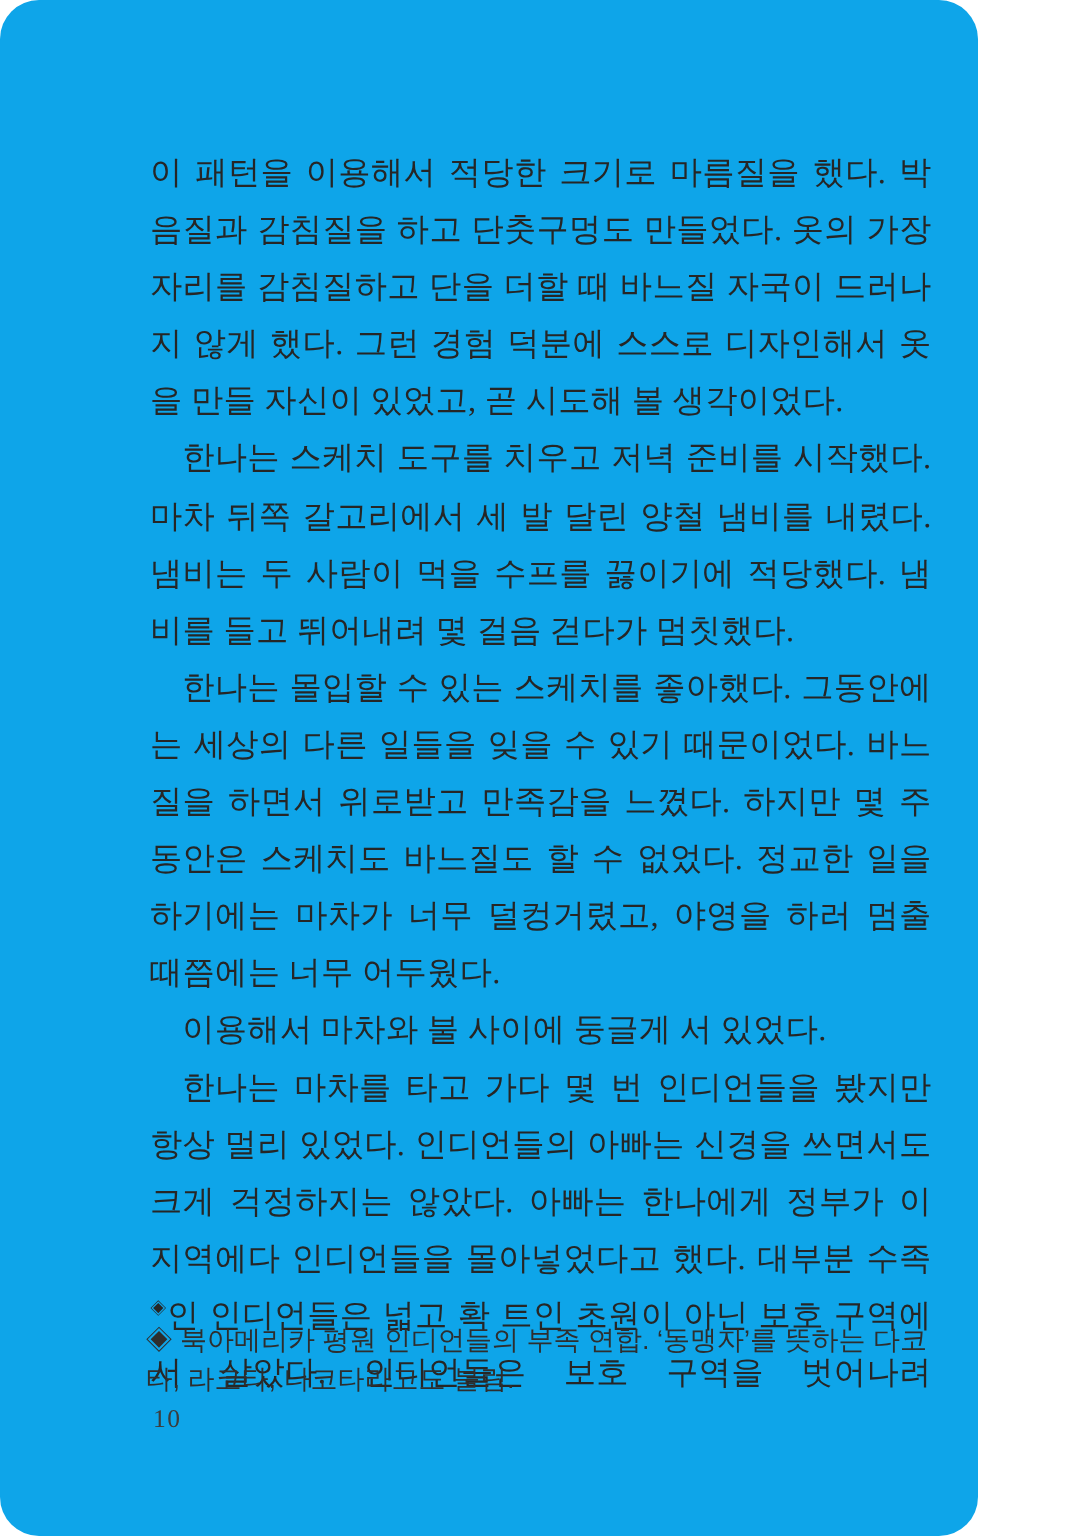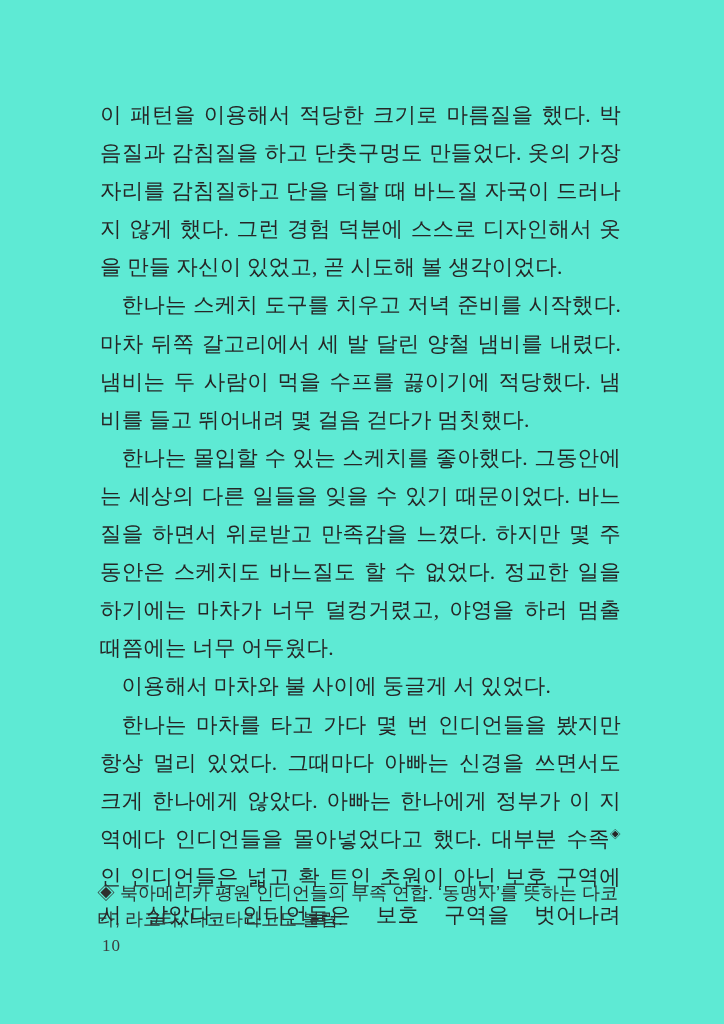--- a/index.html
+++ b/index.html
@@ -6,26 +6,27 @@
     margin: 0;
     padding: 0;
   }
   body {
     width: 724px;
     height: 1024px;
     background: #ffffff;
   }
   .book-page {
     position: relative;
-    width: 724px;
+    width: 652px;
     height: 1024px;
-    background: #5eead4;
+    background: #0ea5e9;
     overflow: hidden;
     font-family: "Liberation Serif", serif;
     color: #262626;
+    border-radius: 26px;
   }
   .text-block {
     position: absolute;
     left: 100px;
     top: 96px;
     width: 521px;
     font-size: 21.5px;
     line-height: 38.1px;
     text-align: justify;
     letter-spacing: 0.2px;
@@ -77,21 +78,21 @@
 
   <main class="text-block">
     <p class="para">이 패턴을 이용해서 적당한 크기로 마름질을 했다. 박음질과 감침질을 하고 단춧구멍도 만들었다. 옷의 가장자리를 감침질하고 단을 더할 때 바느질 자국이 드러나지 않게 했다. 그런 경험 덕분에 스스로 디자인해서 옷을 만들 자신이 있었고, 곧 시도해 볼 생각이었다.</p>
 
     <p class="para indent">한나는 스케치 도구를 치우고 저녁 준비를 시작했다. 마차 뒤쪽 갈고리에서 세 발 달린 양철 냄비를 내렸다. 냄비는 두 사람이 먹을 수프를 끓이기에 적당했다. 냄비를 들고 뛰어내려 몇 걸음 걷다가 멈칫했다.</p>
 
     <p class="para indent">한나는 몰입할 수 있는 스케치를 좋아했다. 그동안에는 세상의 다른 일들을 잊을 수 있기 때문이었다. 바느질을 하면서 위로받고 만족감을 느꼈다. 하지만 몇 주 동안은 스케치도 바느질도 할 수 없었다. 정교한 일을 하기에는 마차가 너무 덜컹거렸고, 야영을 하러 멈출 때쯤에는 너무 어두웠다.</p>
 
     <p class="para indent">이용해서 마차와 불 사이에 둥글게 서 있었다.</p>
 
-    <p class="para indent justify-last"><span>한나는 마차를 타고 가다 몇 번 인디언들을 봤지만 항상 멀리 있었다. 그때마다 아빠는 신경을 쓰면서도 크게 한나에게 않았다. 아빠는 한나에게 정부가 이 지역에다 인디언들을 몰아넣었다고 했다. 대부분 수족</span><sup class="fn-marker-inline">◈</sup><span>인 인디언들은 넓고 확 트인 초원이 아닌 보호 구역에서 살았다. 인디언들은 보호 구역을 벗어나려</span></p>
+    <p class="para indent justify-last"><span>한나는 마차를 타고 가다 몇 번 인디언들을 봤지만 항상 멀리 있었다. 인디언들의 아빠는 신경을 쓰면서도 크게 걱정하지는 않았다. 아빠는 한나에게 정부가 이 지역에다 인디언들을 몰아넣었다고 했다. 대부분 수족</span><sup class="fn-marker-inline">◈</sup><span>인 인디언들은 넓고 확 트인 초원이 아닌 보호 구역에서 살았다. 인디언들은 보호 구역을 벗어나려</span></p>
   </main>
 
   <footer class="footnote">
     <span class="fn-marker">◈</span><span>북아메리카 평원 인디언들의 부족 연합. ‘동맹자’를 뜻하는 다코타, 라코타, 나코타라고도 불림.</span>
   </footer>
 
   <div class="page-number">10</div>
 
 </div>
 

